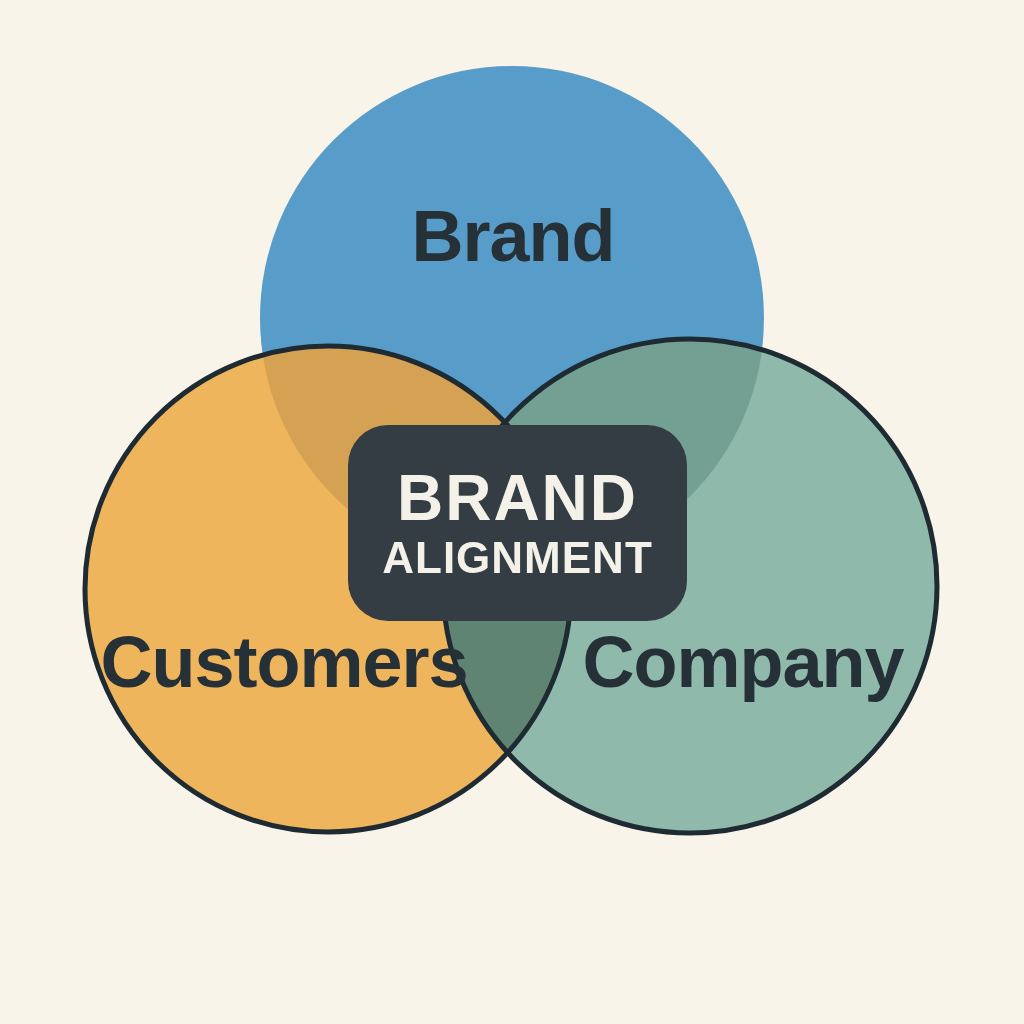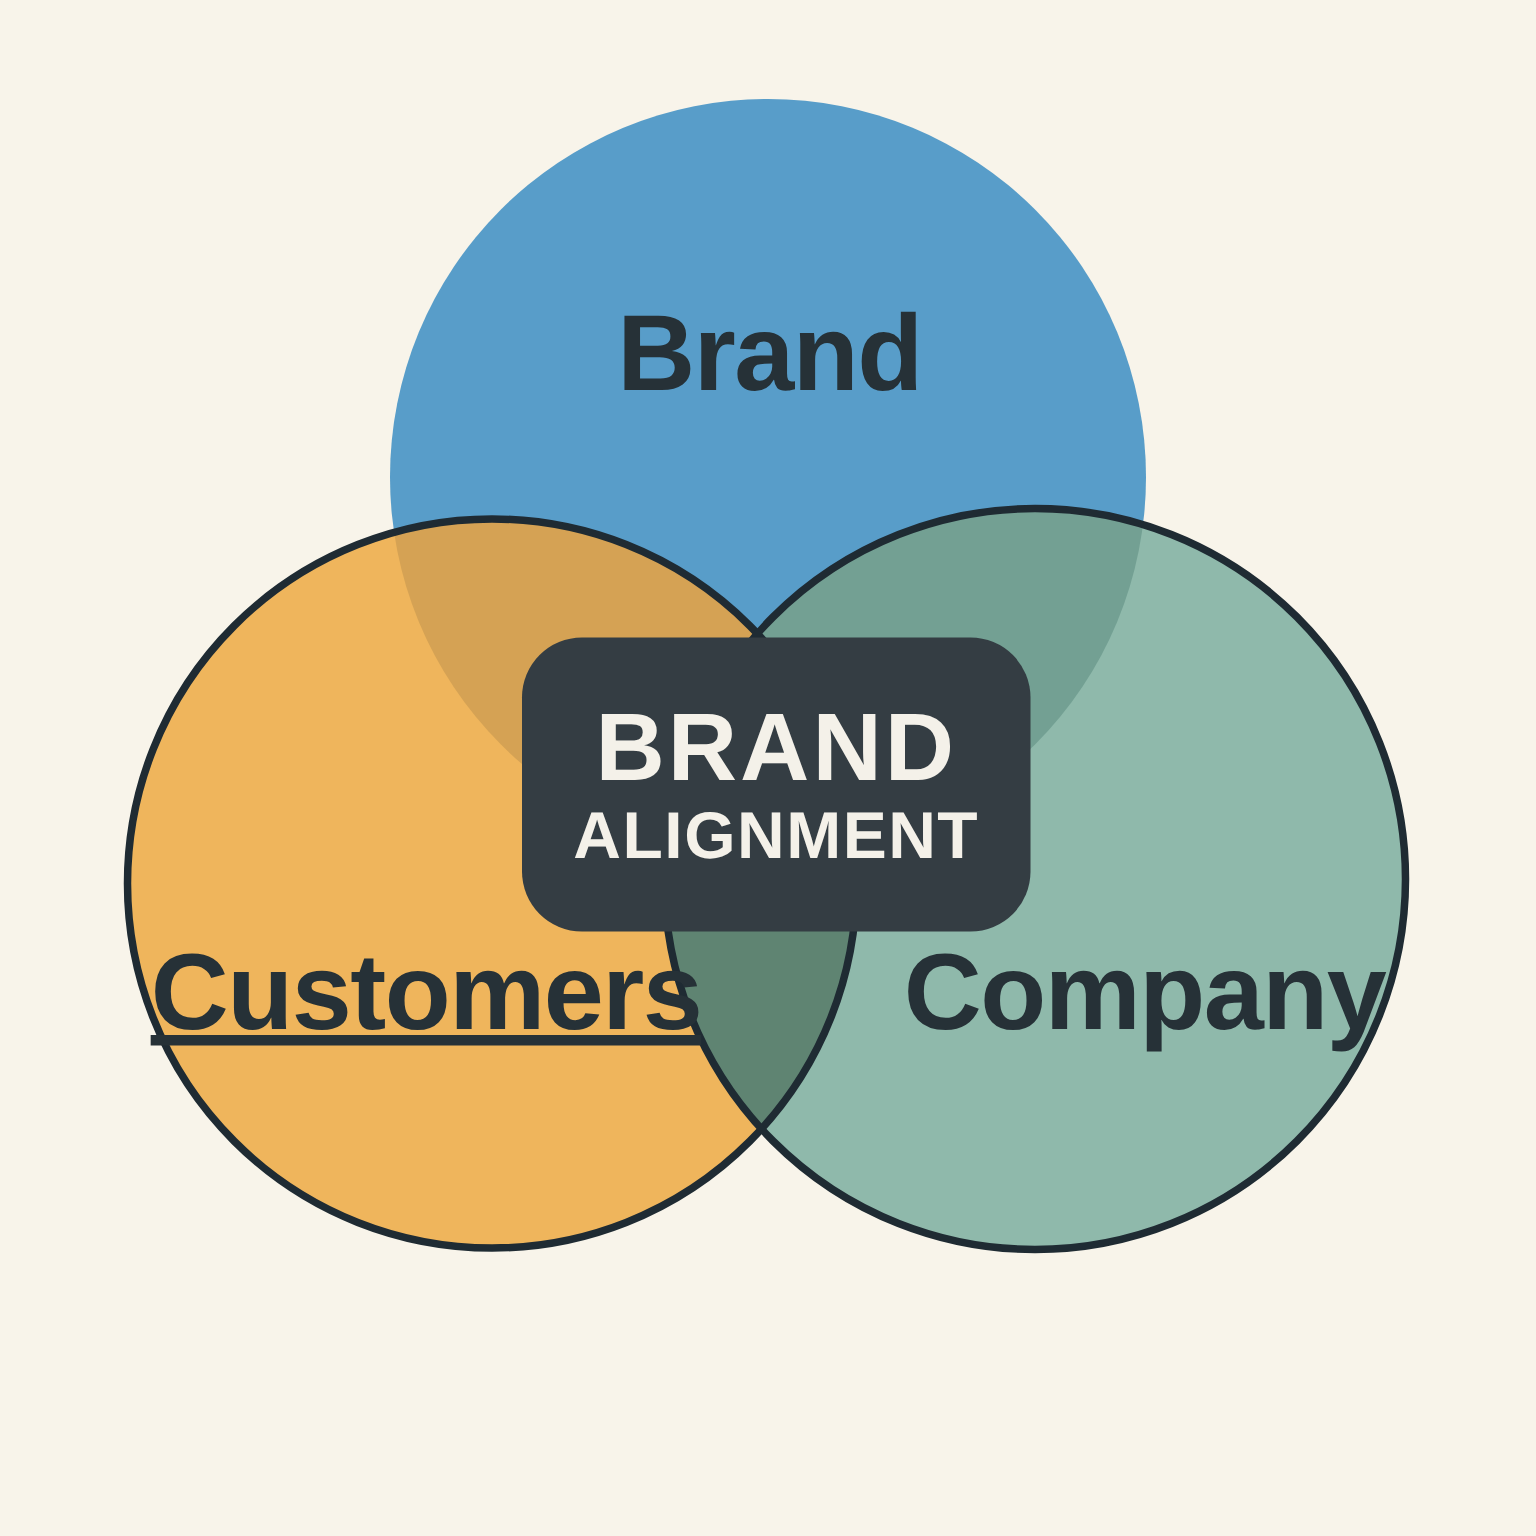--- a/index.html
+++ b/index.html
@@ -87,22 +87,22 @@
     </g>
 
     <circle cx="328" cy="589" r="243" fill="none" stroke="#1F2B33" stroke-width="5"></circle>
     <circle cx="690" cy="586" r="247" fill="none" stroke="#1F2B33" stroke-width="5"></circle>
 
     <rect x="348" y="425" width="339" height="196" rx="40" ry="40" fill="#343D43"></rect>
   </svg>
 
   <div class="circle-label" style="left:513px; top:236px;">Brand</div>
 
-  <div class="circle-label" style="left:284px; top:662px;text-decoration:underline;">Customers</div>
+  <div class="circle-label" style="left:284px; top:662px;">Customers</div>
 
-  <div class="circle-label" style="left:763px; top:662px;">Company</div>
+  <div class="circle-label" style="left:743px; top:662px;">Company</div>
 
   <div class="center-box-text">
     <div class="center-box-line1">BRAND</div>
     <div class="center-box-line2">ALIGNMENT</div>
   </div>
 
 </div>
 
 </body></html>

